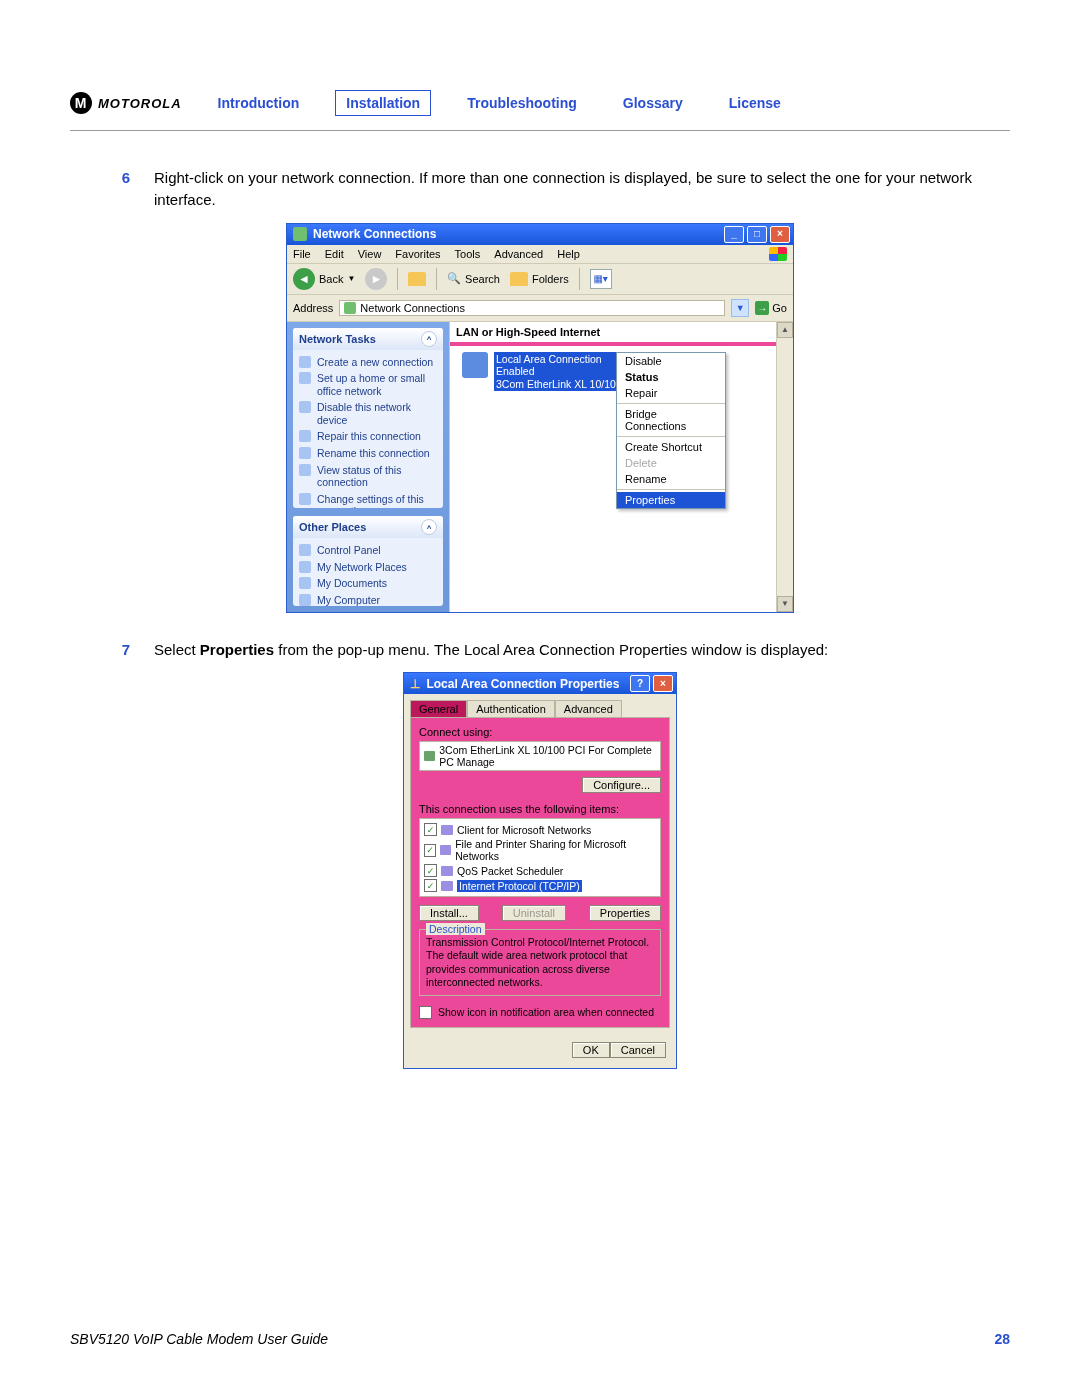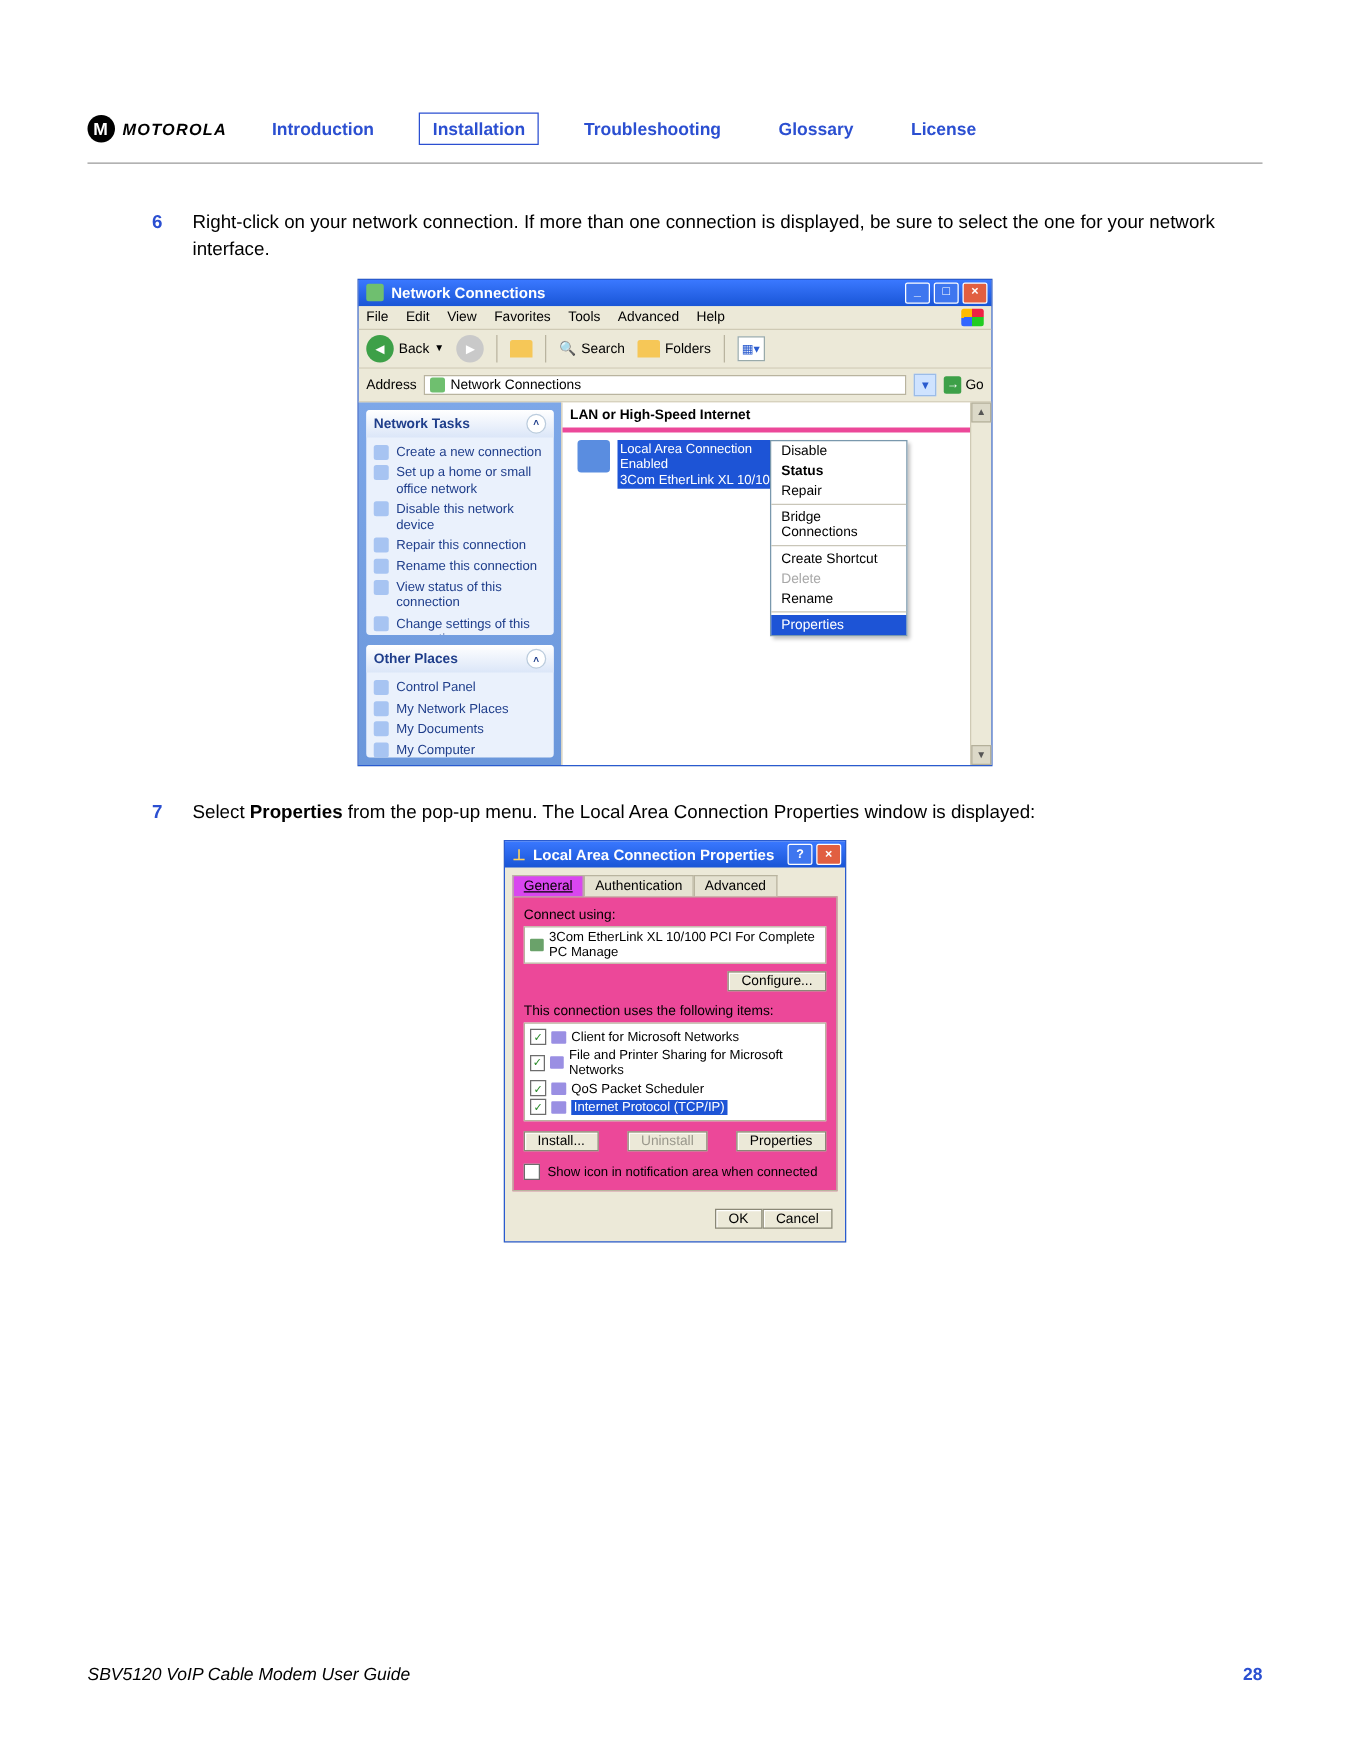--- a/index.html
+++ b/index.html
@@ -272,21 +272,21 @@
     display:flex; gap:0; padding:6px 6px 0 6px;
   }
   .dlg-tab {
     padding:2px 8px;
     border:1px solid #b9b49f;
     border-bottom:none;
     background:#ece9d8;
     font-size:11px;
     position:relative;
   }
-  .dlg-tab.active { background:#d946ef; z-index:2;text-decoration:underline; }
+  .dlg-tab.active { background:#be185d; z-index:2; }
   .dlg-tab:not(.active){ background:#e5e2d1; }
   .dlg-page {
     margin:0 6px 6px; padding:8px;
     border:1px solid #b9b49f;
     background:#ec4899;
   }
   .fld-label { font-size:11px; margin-bottom:3px; }
   .fld-box {
     background:#fff;border:1px solid #b9b49f;
     padding:2px 4px; font-size:10.5px;
@@ -564,20 +564,24 @@
               <span class="cb">✓</span>
               <span class="proto-ico"></span>
               <span class="txt">Internet Protocol (TCP/IP)</span>
             </div>
         </div>
         <div class="btn-row">
           <button class="btn">Install...</button>
           <button class="btn disabled">Uninstall</button>
           <button class="btn">Properties</button>
         </div>
+        <div class="group">
+          <span class="group-title">Description</span>
+          <div class="desc-text">Transmission Control Protocol/Internet Protocol. The default wide area network protocol that provides communication across diverse interconnected networks.</div>
+        </div>
         <div class="chk-row">
           <span class="cb"></span>
           <span>Show icon in notification area when connected</span>
         </div>
       </div>
       <div class="dlg-footer">
         <button class="btn">OK</button>
         <button class="btn">Cancel</button>
       </div>
     </div>

